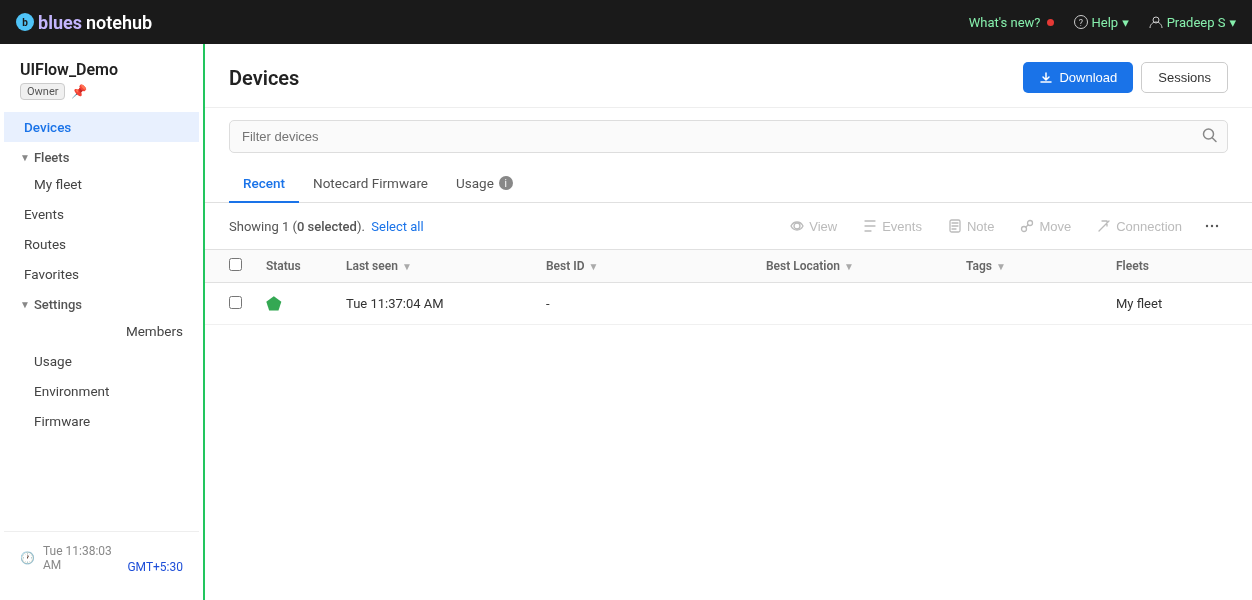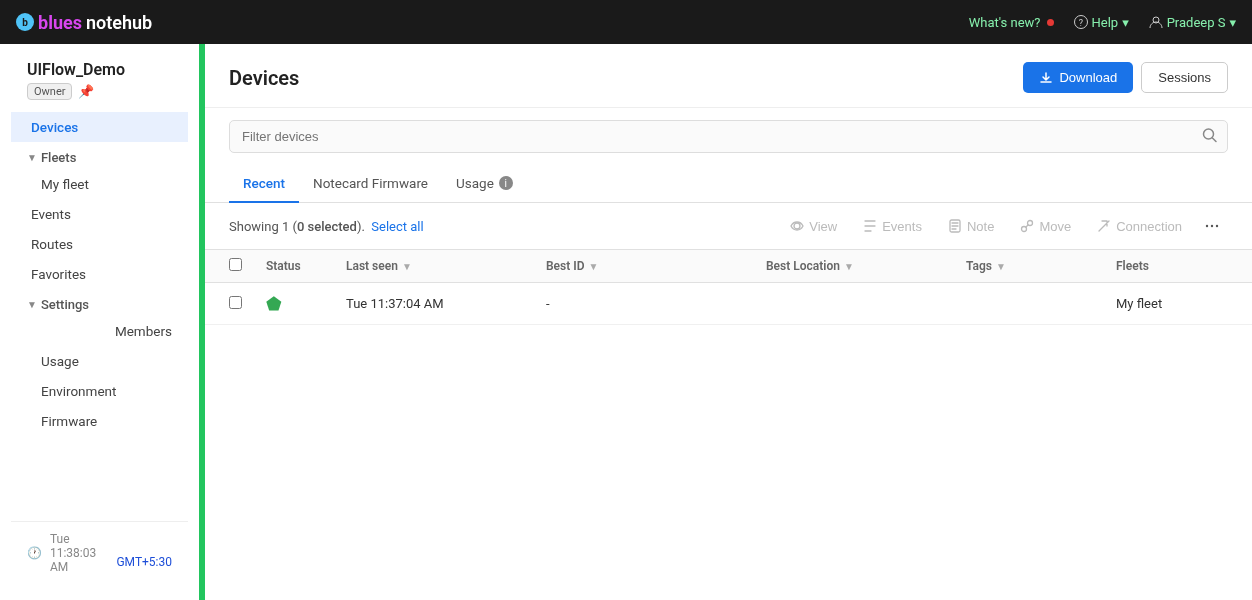--- a/index.html
+++ b/index.html
@@ -10,34 +10,34 @@
       background: #1a1a1a;
       height: 44px;
       display: flex;
       align-items: center;
       justify-content: space-between;
       padding: 0 16px;
       color: #fff;
     }
     .topnav-left { display: flex; align-items: center; gap: 8px; }
     .logo-text { color: #fff; font-size: 18px; font-weight: 600; display: flex; align-items: center; gap: 4px; }
-    .logo-blues { color: #d946ef; font-weight: 700; }
+    .logo-blues { color: #c4b5fd; font-weight: 700; }
     .topnav-right { display: flex; align-items: center; gap: 20px; color: #86efac; font-size: 13px; }
     .topnav-right span { cursor: pointer; display: flex; align-items: center; gap: 4px; }
     .dot-red { width: 7px; height: 7px; background: #e53935; border-radius: 50%; display: inline-block; margin-left: 2px; }
 
     
     .layout { display: flex; height: calc(600px - 44px); }
 
     
     .sidebar {
       width: 205px;
       background: #fff;
-      border-right: 6px solid #22c55e;
-      padding: 16px 11px;
+      border-right: 2px solid #22c55e;
+      padding: 16px 4px;
       display: flex;
       flex-direction: column;
       flex-shrink: 0;
     }
     .sidebar-project { padding: 0 16px 12px; }
     .sidebar-project-name { font-size: 16px; font-weight: 600; color: #222; }
     .sidebar-owner-row { display: flex; align-items: center; gap: 6px; margin-top: 4px; }
     .owner-badge {
       background: #f0f0f0;
       border: 1px solid #ccc;

